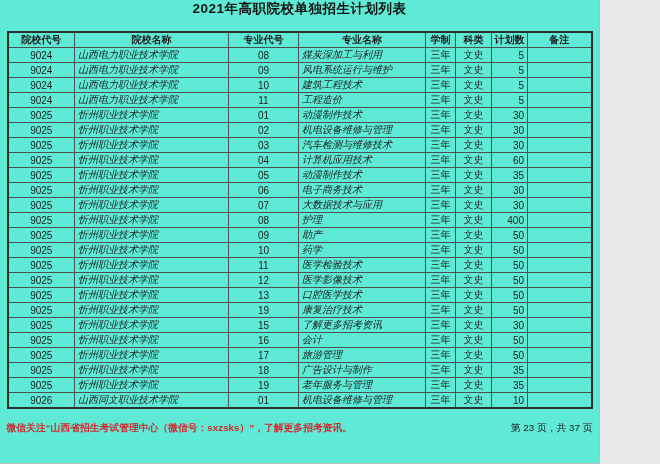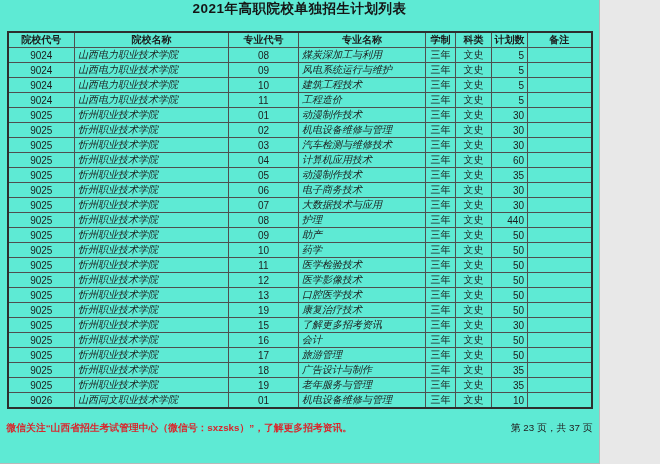--- a/index.html
+++ b/index.html
@@ -173,21 +173,21 @@
           <td class="al-right">30</td>
           <td class="al-center"></td>
         </tr>
         <tr>
           <td class="al-center">9025</td>
           <td class="al-left">忻州职业技术学院</td>
           <td class="al-center">08</td>
           <td class="al-left">护理</td>
           <td class="al-center">三年</td>
           <td class="al-center">文史</td>
-          <td class="al-right">440</td>
+          <td class="al-right">400</td>
           <td class="al-center"></td>
         </tr>
         <tr>
           <td class="al-center">9025</td>
           <td class="al-left">忻州职业技术学院</td>
           <td class="al-center">09</td>
           <td class="al-left">助产</td>
           <td class="al-center">三年</td>
           <td class="al-center">文史</td>
           <td class="al-right">50</td>

